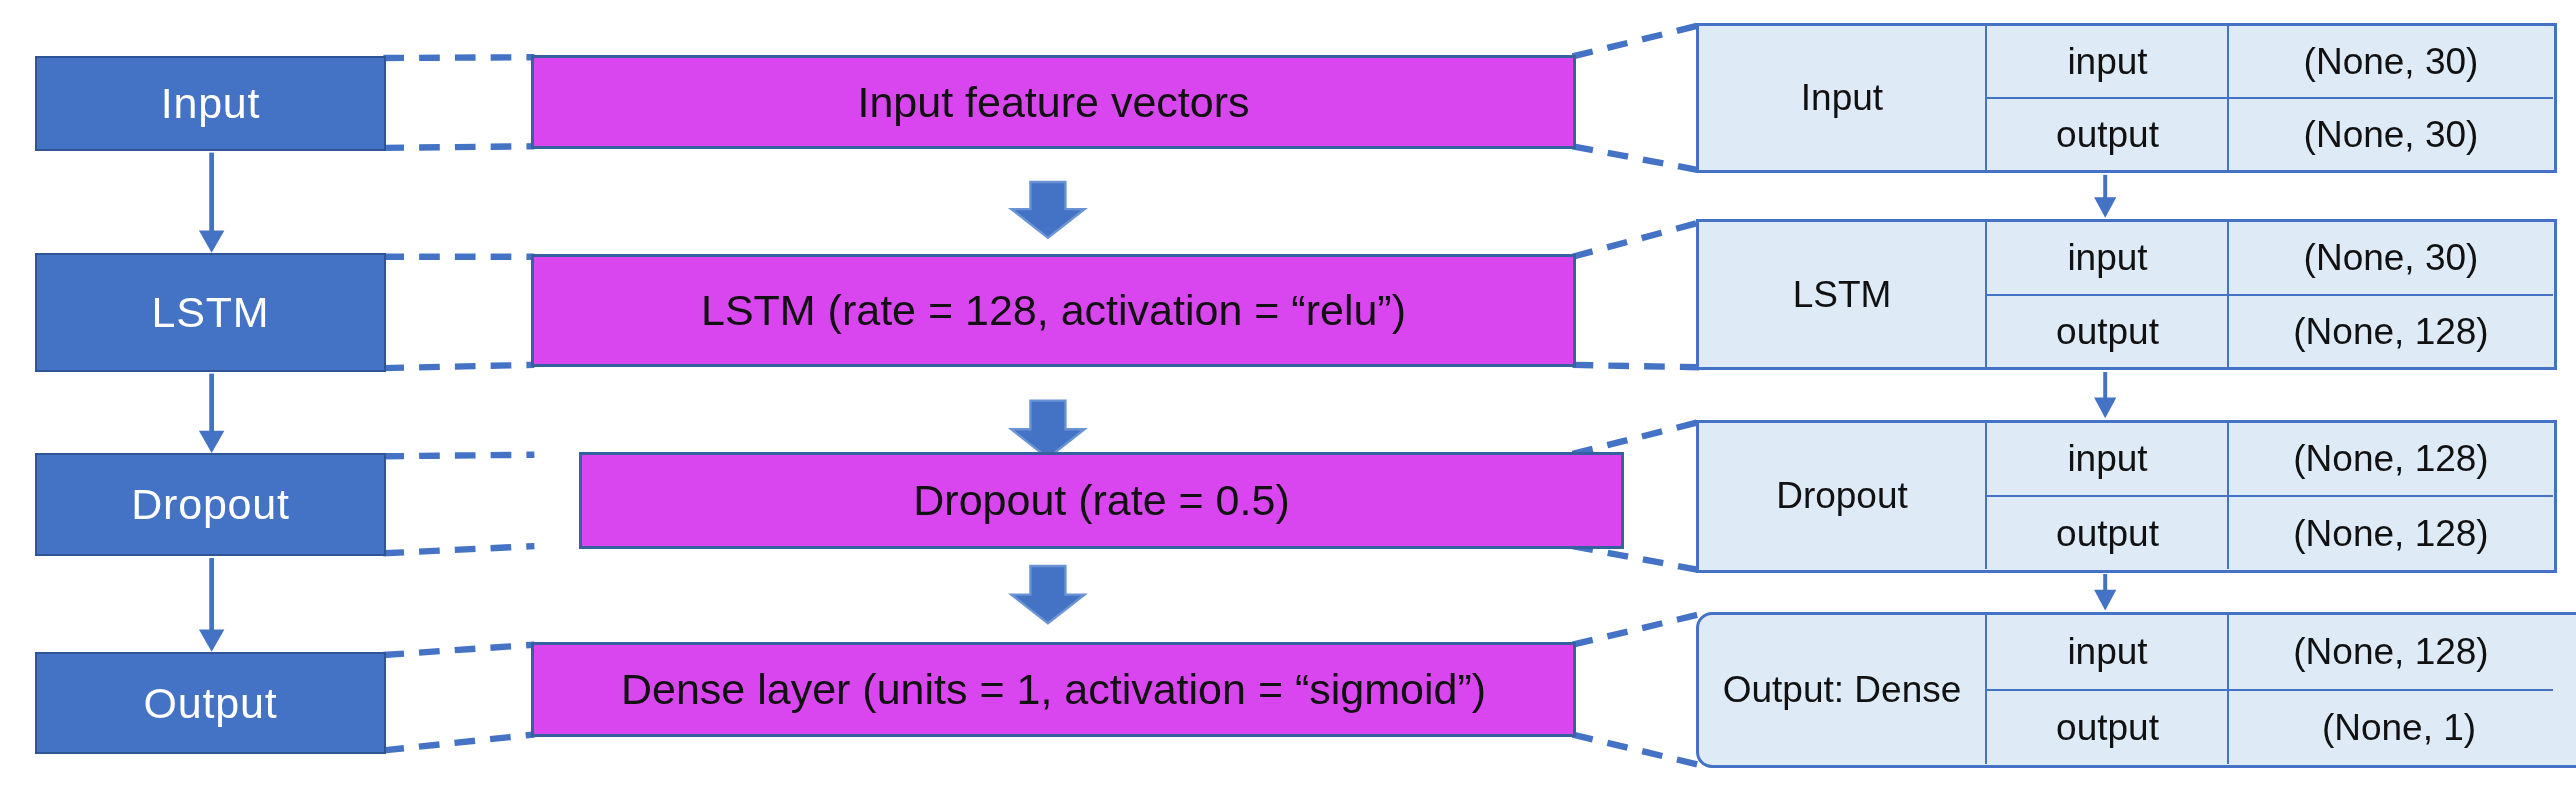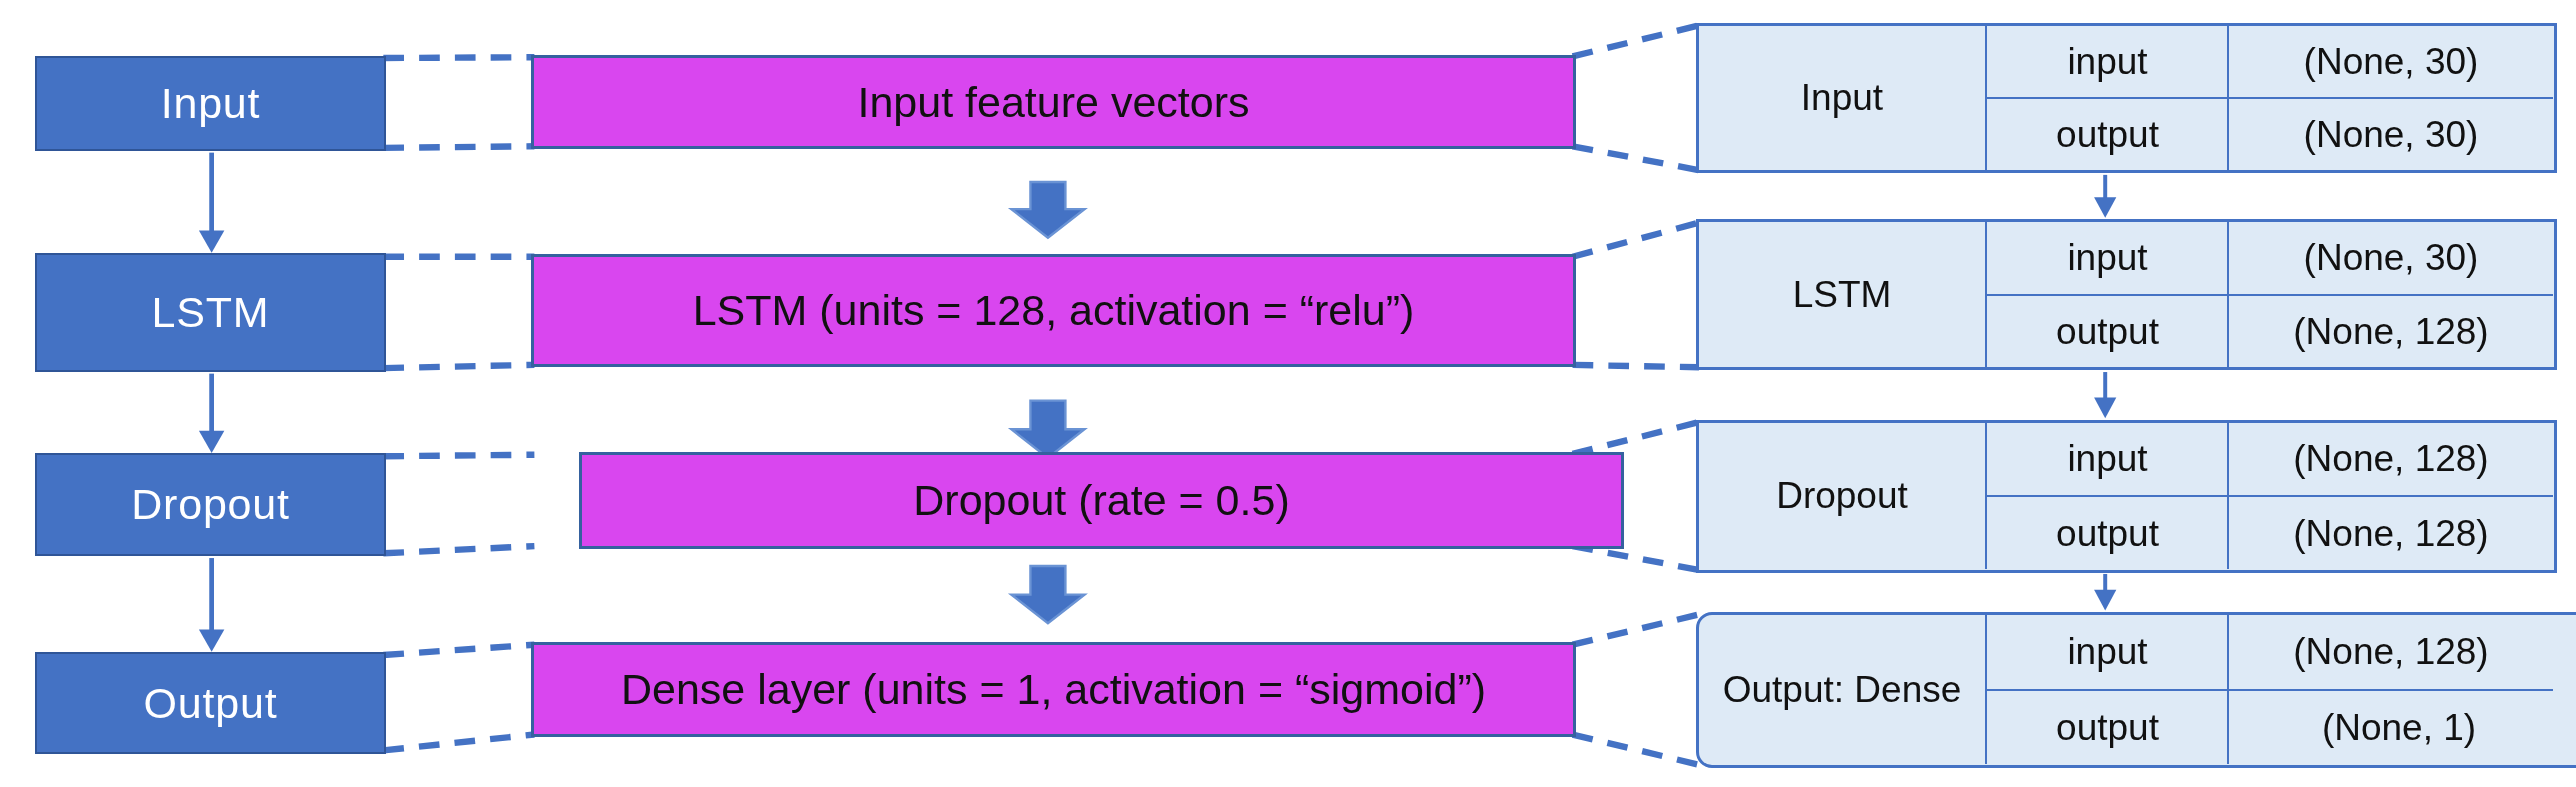--- a/index.html
+++ b/index.html
@@ -92,21 +92,21 @@
   <span>Dropout</span>
 </div>
 <div class="stage" style="left:35px;top:652px;width:351px;height:102px;">
   <span>Output</span>
 </div>
 
 <div class="desc" style="left:531px;top:55px;width:1045px;height:94px;">
   <span>Input feature vectors</span>
 </div>
 <div class="desc" style="left:531px;top:254px;width:1045px;height:113px;">
-  <span>LSTM (units = 128, activation = “relu”)</span>
+  <span>LSTM (rate = 128, activation = “relu”)</span>
 </div>
 <div class="desc" style="left:531px;top:452px;width:1045px;height:97px;margin-left:48px;">
   <span>Dropout (rate = 0.5)</span>
 </div>
 <div class="desc" style="left:531px;top:642px;width:1045px;height:95px;">
   <span>Dense layer (units = 1, activation = “sigmoid”)</span>
 </div>
 
 <div class="shape-table" style="left:1696px;top:23px;width:861px;height:150px;">
   <div class="vline" style="left:286px;top:0;width:2.4px;height:144px;"></div>

